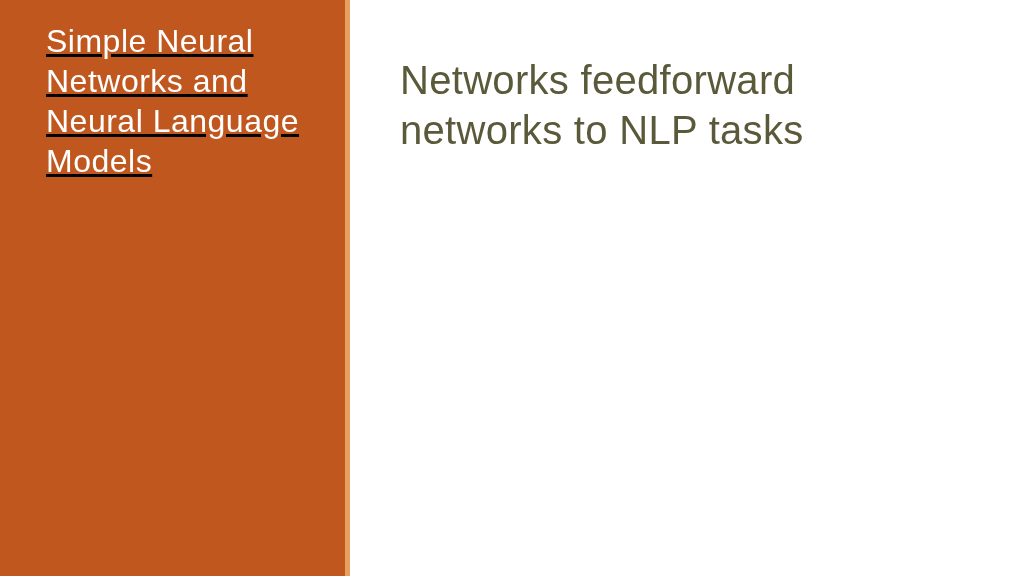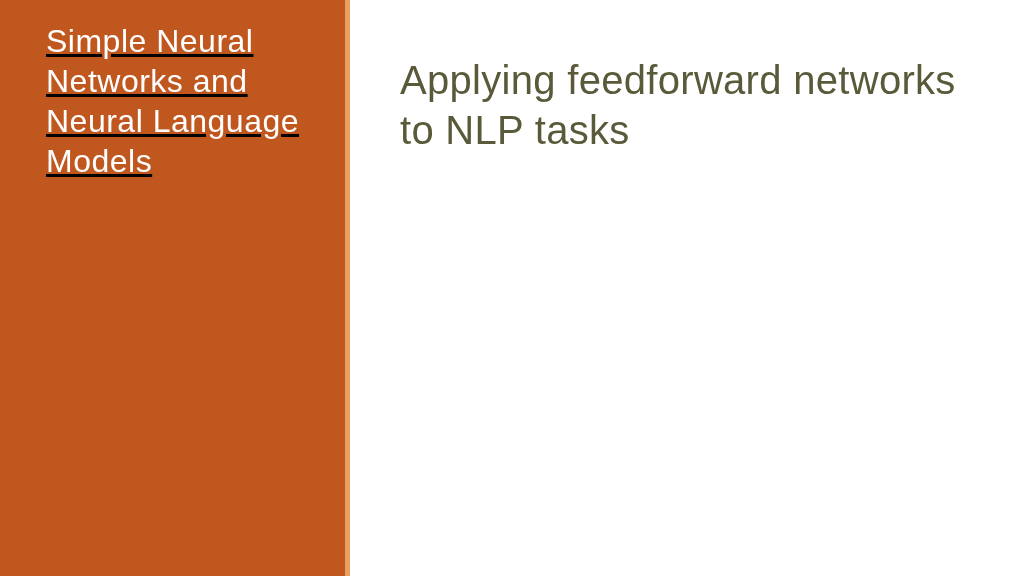--- a/index.html
+++ b/index.html
@@ -63,14 +63,14 @@
 </head>
 <body>
 
 <div class="sidebar">
   <h1 class="sidebar-title">Simple Neural Networks and Neural Language Models</h1>
 </div>
 
 <div class="divider"></div>
 
 <div class="main-content">
-  <h2 class="main-heading">Applying feedforward networks to NLP tasks</h2>
+  <h2 class="main-heading">Networks feedforward networks to NLP tasks</h2>
 </div>
 
 </body></html>

